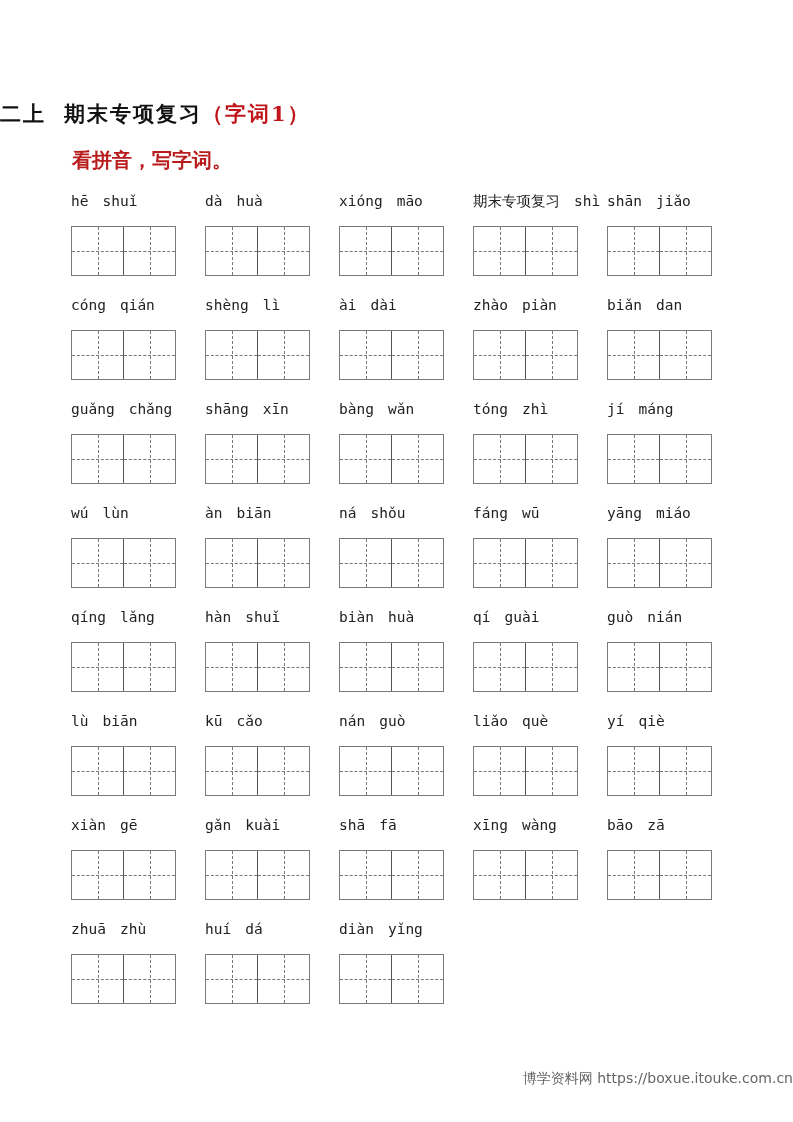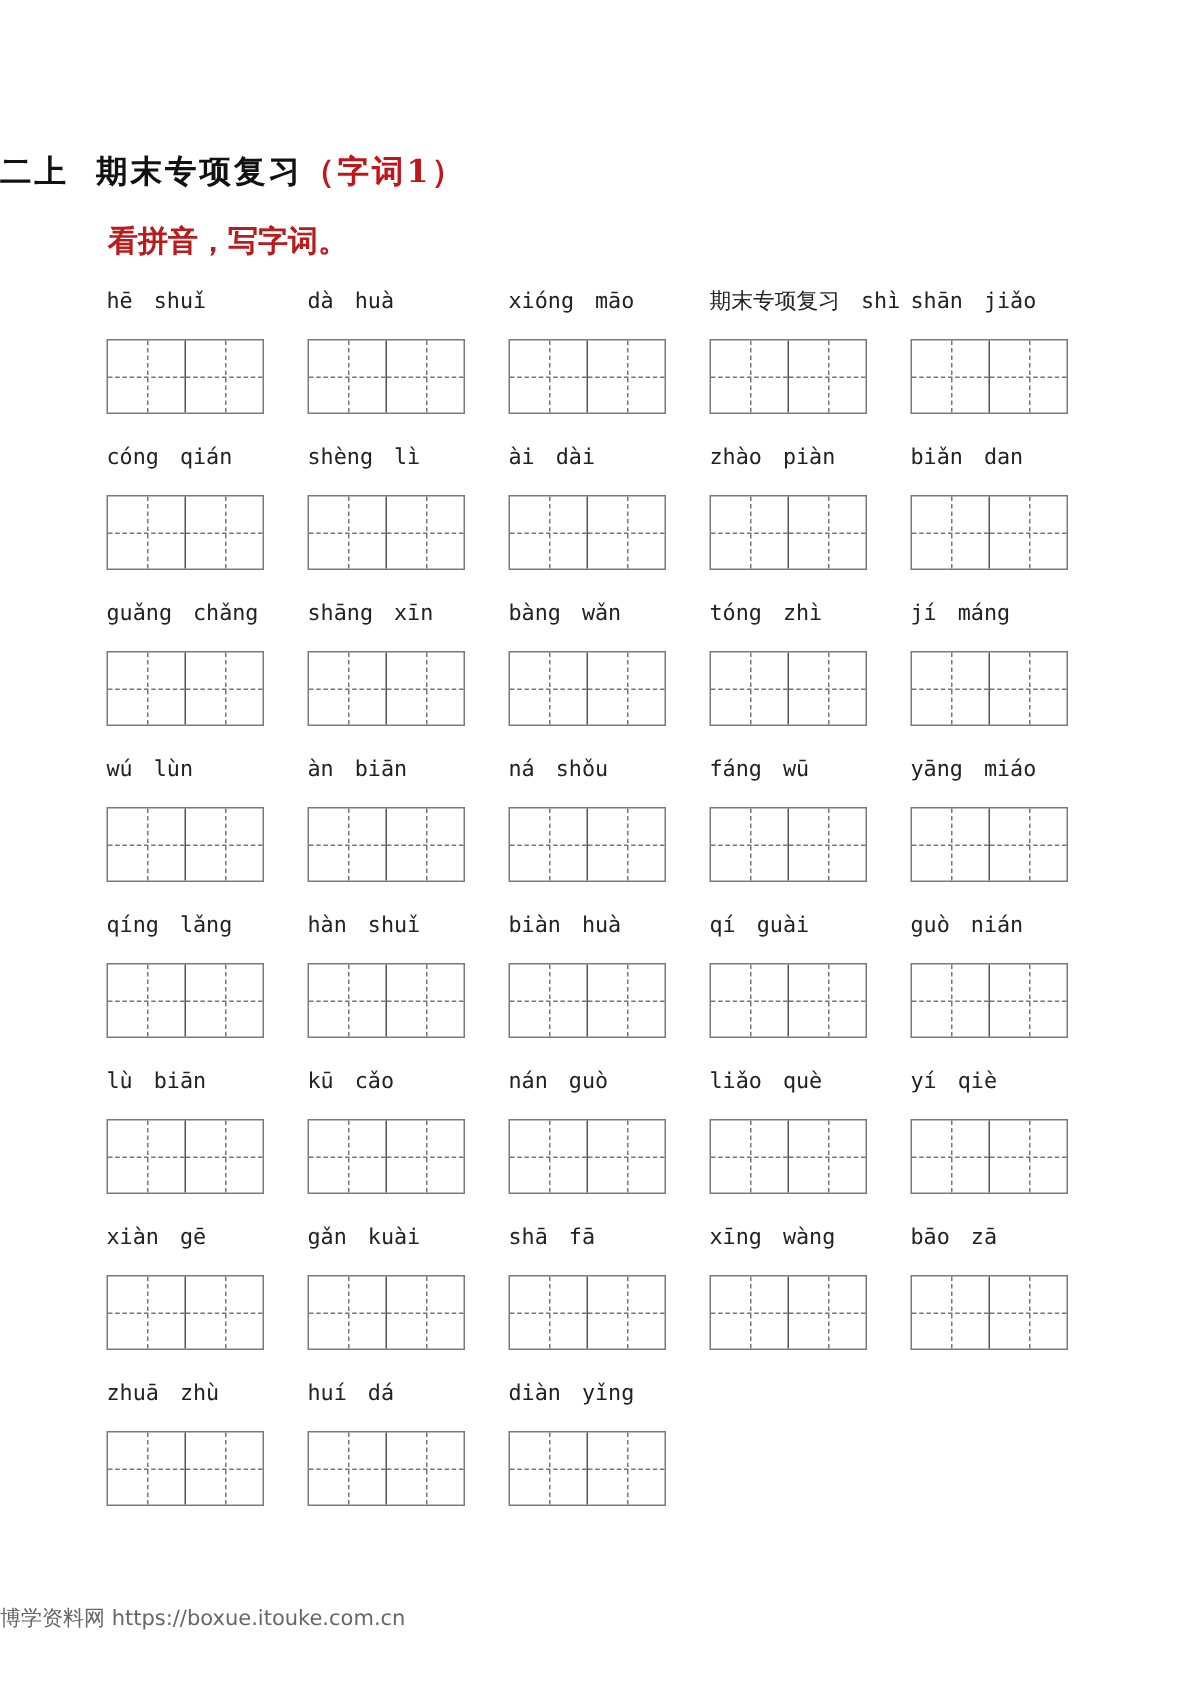--- a/index.html
+++ b/index.html
@@ -90,21 +90,21 @@
       top: 50%;
       left: 0;
       right: 0;
       border-top: 1px dashed #777;
     }
     .footer {
       position: absolute;
       top: 1070px;
       left: 0;
       width: 793px;
-      text-align: left;
+      text-align: right;
       font-family: "DejaVu Sans", sans-serif;
       font-size: 14px;
       color: #666;
     }
   </style>
 </head>
 <body>
 
 <div class="title">
   <span class="grade">二上</span><span>期末专项复习</span><span class="sub">（字词1）</span>

